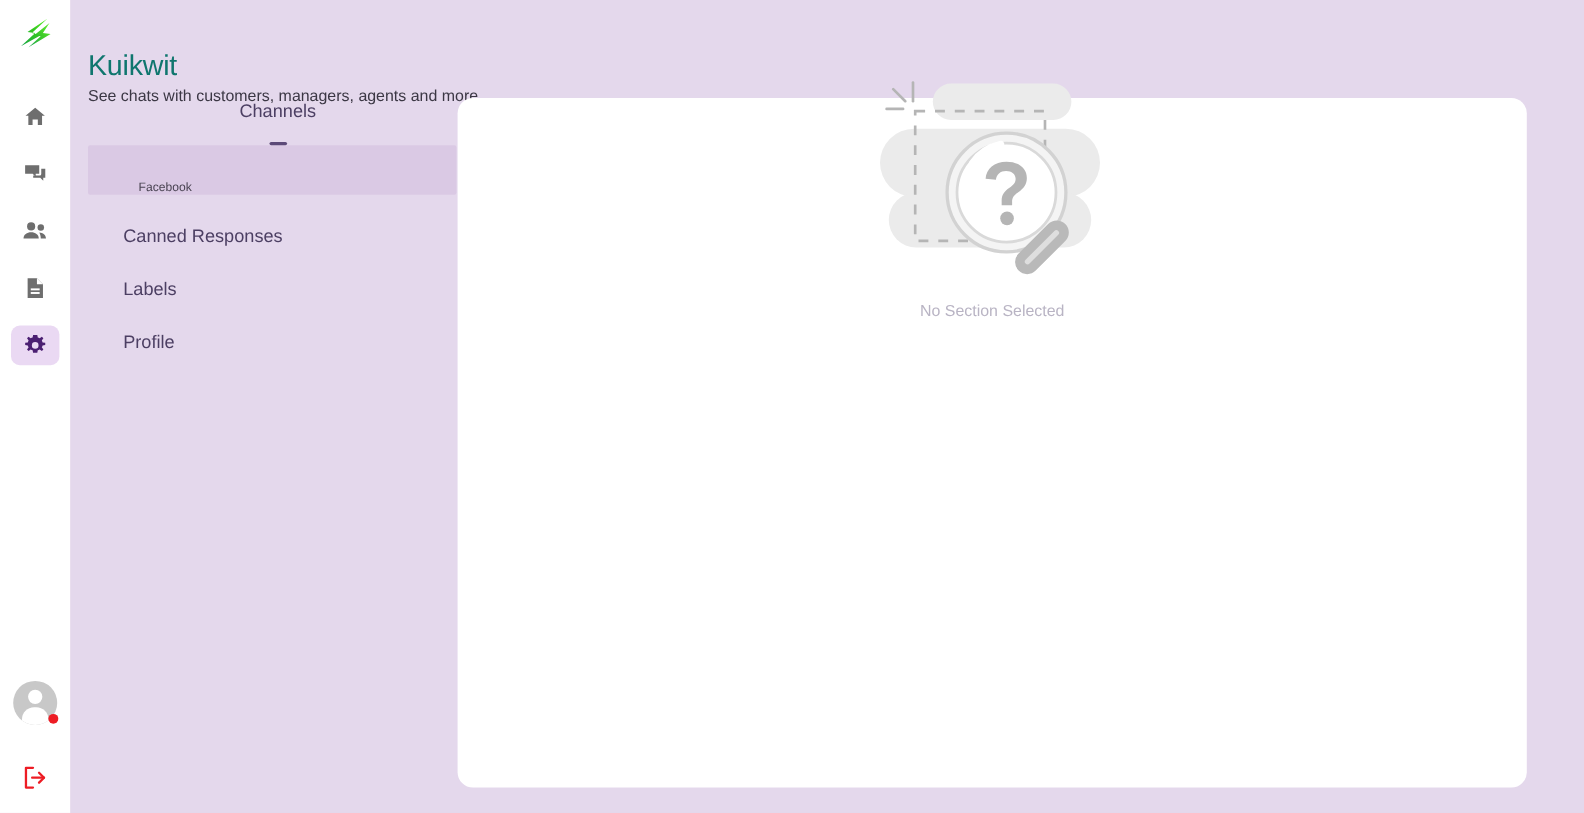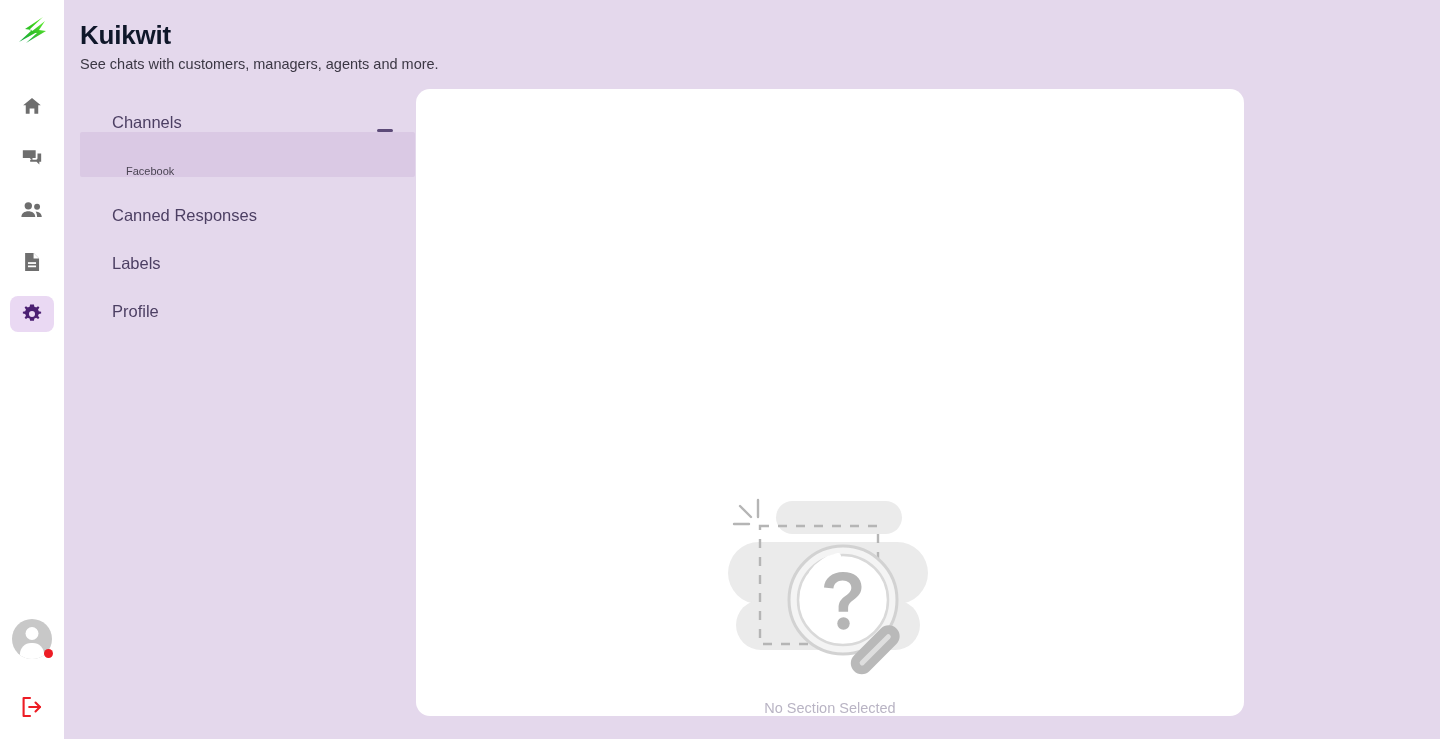--- a/index.html
+++ b/index.html
@@ -105,46 +105,48 @@
     height: 739px;
     background: #e4d8ec;
   }
 
   #page-header {
     position: absolute;
     left: 16px; top: 18px;
   }
   #page-title {
     font-size: 26px;
-    font-weight: bold;
-    color: #0f172a;
+    font-weight: normal;
+    color: #0f766e;
     letter-spacing: -0.2px;
     line-height: 34px;
+    margin-top: 24px;
   }
   #page-subtitle {
     margin-top: 2px;
     font-size: 14.5px;
     color: #3b3744;
     line-height: 20px;
   }
 
   
   #settings-list {
     position: absolute;
     left: 16px;
     top: 92px;
     width: 335px;
   }
   .section-head {
     height: 40px;
     display: flex;
-    align-items: flex-end;
+    align-items: center;
     justify-content: space-between;
     padding: 0 22px 0 32px;
     cursor: pointer;
+    flex-direction: column;
   }
   .section-head .label {
     font-size: 16.5px;
     color: #4c3f63;
   }
   .collapse-icon {
     width: 16px; height: 3px;
     background: #5c4a78;
     border-radius: 2px;
   }
@@ -168,26 +170,26 @@
     color: #4c3f63;
     cursor: pointer;
   }
   #spacer-a { height: 14px; }
 
   
   #content-card {
     position: absolute;
     left: 352px;
     top: 89px;
-    width: 828px;
+    width: 972px;
     height: 627px;
     background: #ffffff;
     border-radius: 14px;
     display: flex;
-    align-items: flex-end;
+    align-items: flex-start;
     justify-content: center;
   }
   #empty-state {
     display: flex;
     flex-direction: column;
     align-items: center;
     margin-top: -24px;
   }
   #empty-illustration { width: 220px; height: 200px; }
   #empty-text {

